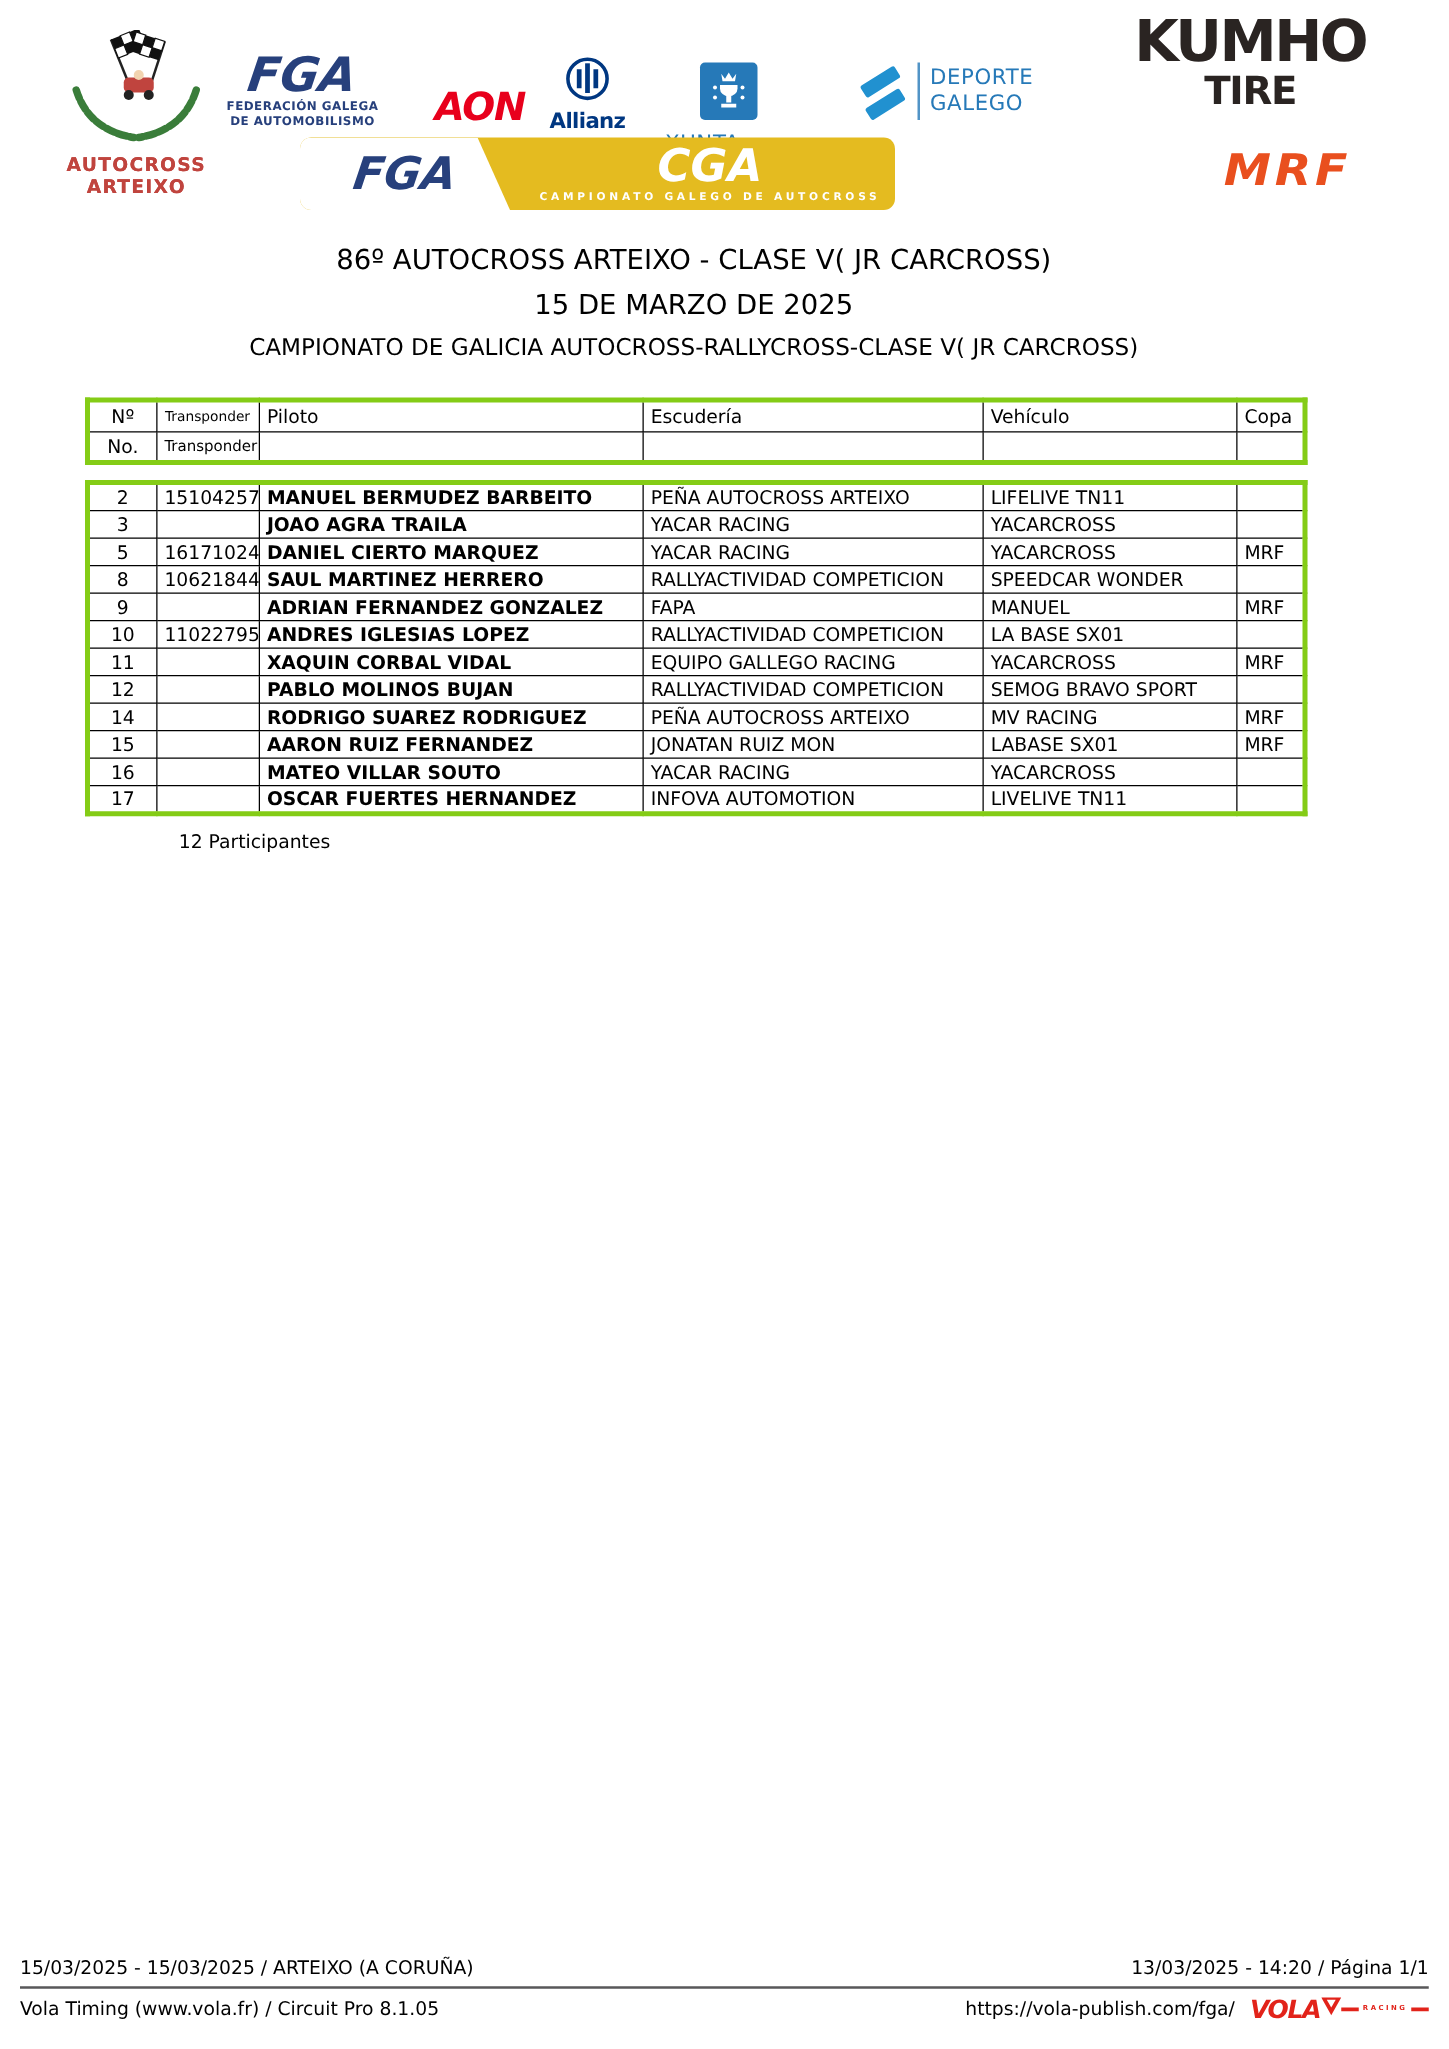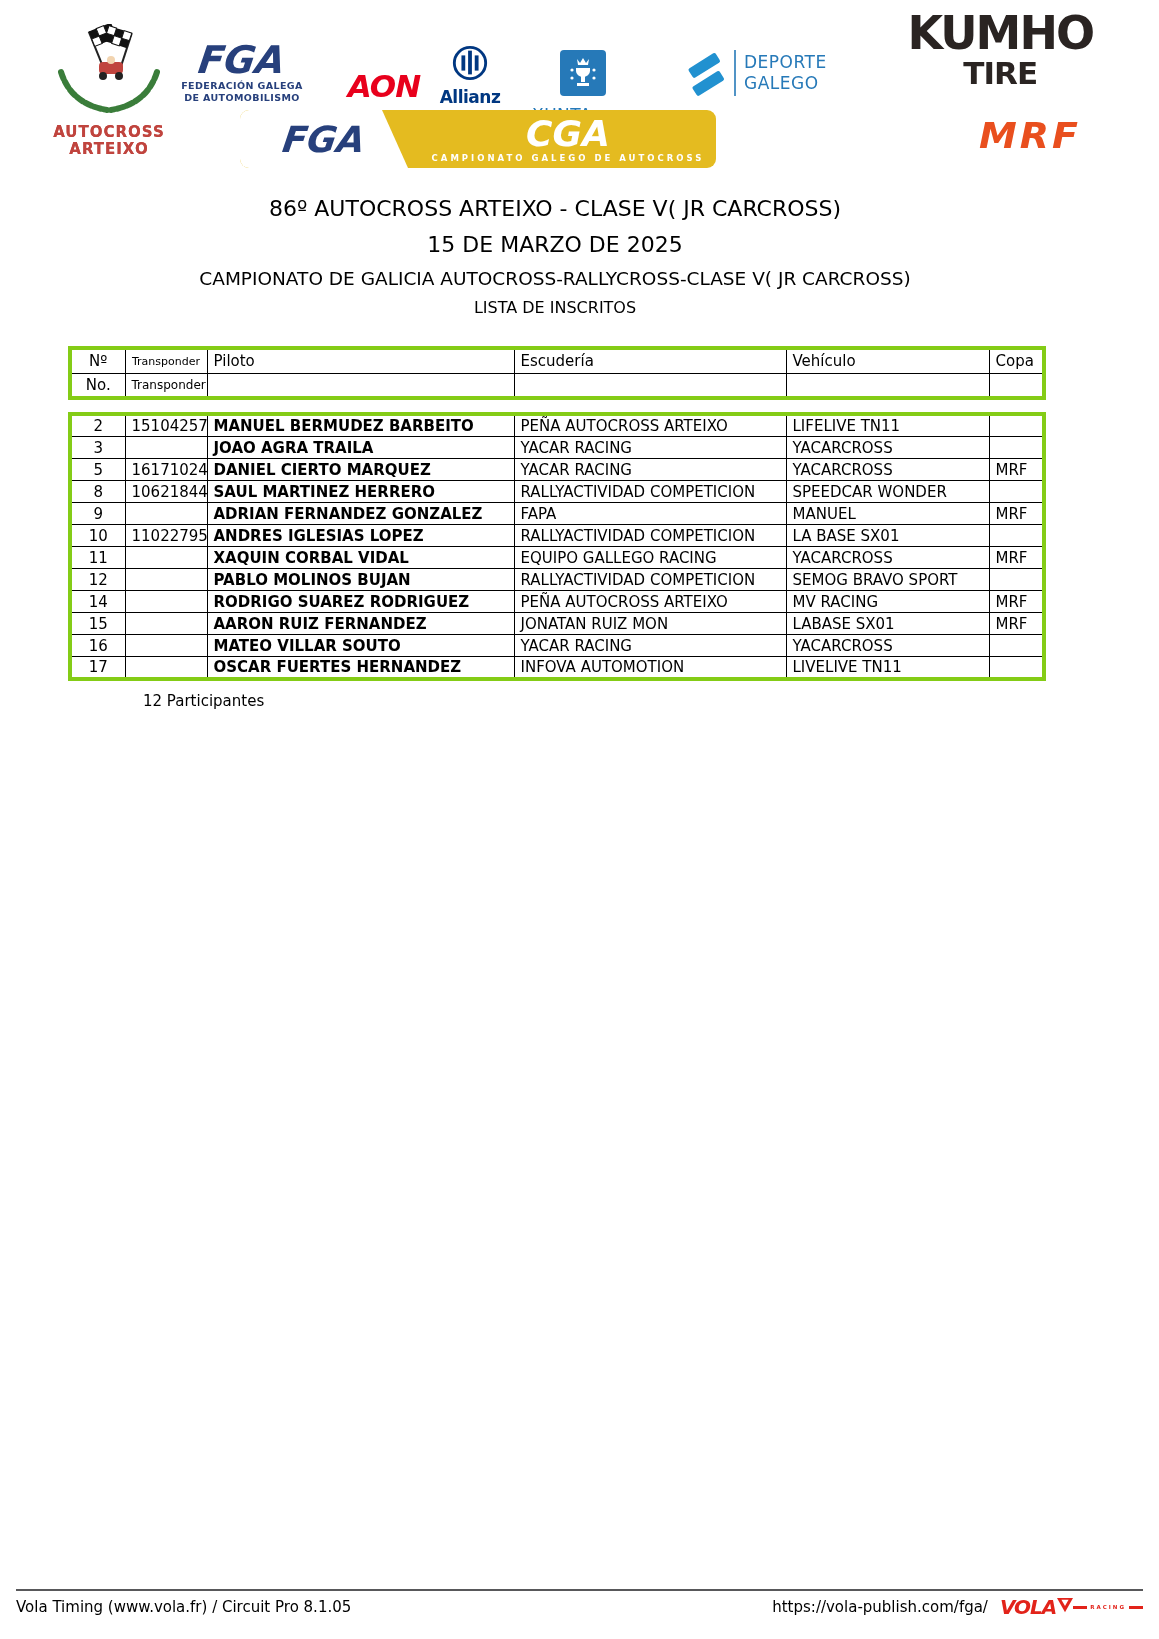--- a/index.html
+++ b/index.html
@@ -200,21 +200,20 @@
       <div class="sub">CAMPIONATO GALEGO DE AUTOCROSS</div>
     </div>
   </div>
 
 </div>
 
 <div class="titles">
   <div class="t1">86º AUTOCROSS ARTEIXO - CLASE V( JR CARCROSS)</div>
   <div class="t2">15 DE MARZO DE 2025</div>
   <div class="t3">CAMPIONATO DE GALICIA AUTOCROSS-RALLYCROSS-CLASE V( JR CARCROSS)</div>
-  <div class="t4">LISTA DE INSCRITOS</div>
 </div>
 
 <div class="tables">
   <table class="hdr">
     <colgroup>
         <col class="w-num">
         <col class="w-tr">
         <col class="w-pi">
         <col class="w-es">
         <col class="w-ve">
@@ -357,20 +356,24 @@
     <td class="c-ve">LIVELIVE TN11</td>
     <td class="c-co"></td>
   </tr>
 </tbody>
   </table>
 
   <div class="participants">12 Participantes</div>
 </div>
 
 <div class="footer">
+  <div class="row">
+    <span>15/03/2025 - 15/03/2025  /  ARTEIXO (A CORUÑA)</span>
+    <span>13/03/2025 - 14:20  /  Página 1/1</span>
+  </div>
   <div class="rule"></div>
   <div class="row">
     <span>Vola Timing (www.vola.fr) / Circuit Pro 8.1.05</span>
     <span class="f-right">
       <span>https://vola-publish.com/fga/</span>
       <span class="vola">
         <span class="top">
           <span class="wm">VOLA</span>
           <svg width="16" height="18" viewBox="0 0 18 18">
             <polygon points="0,0 18,0 9,16" fill="#e2231a"></polygon>

